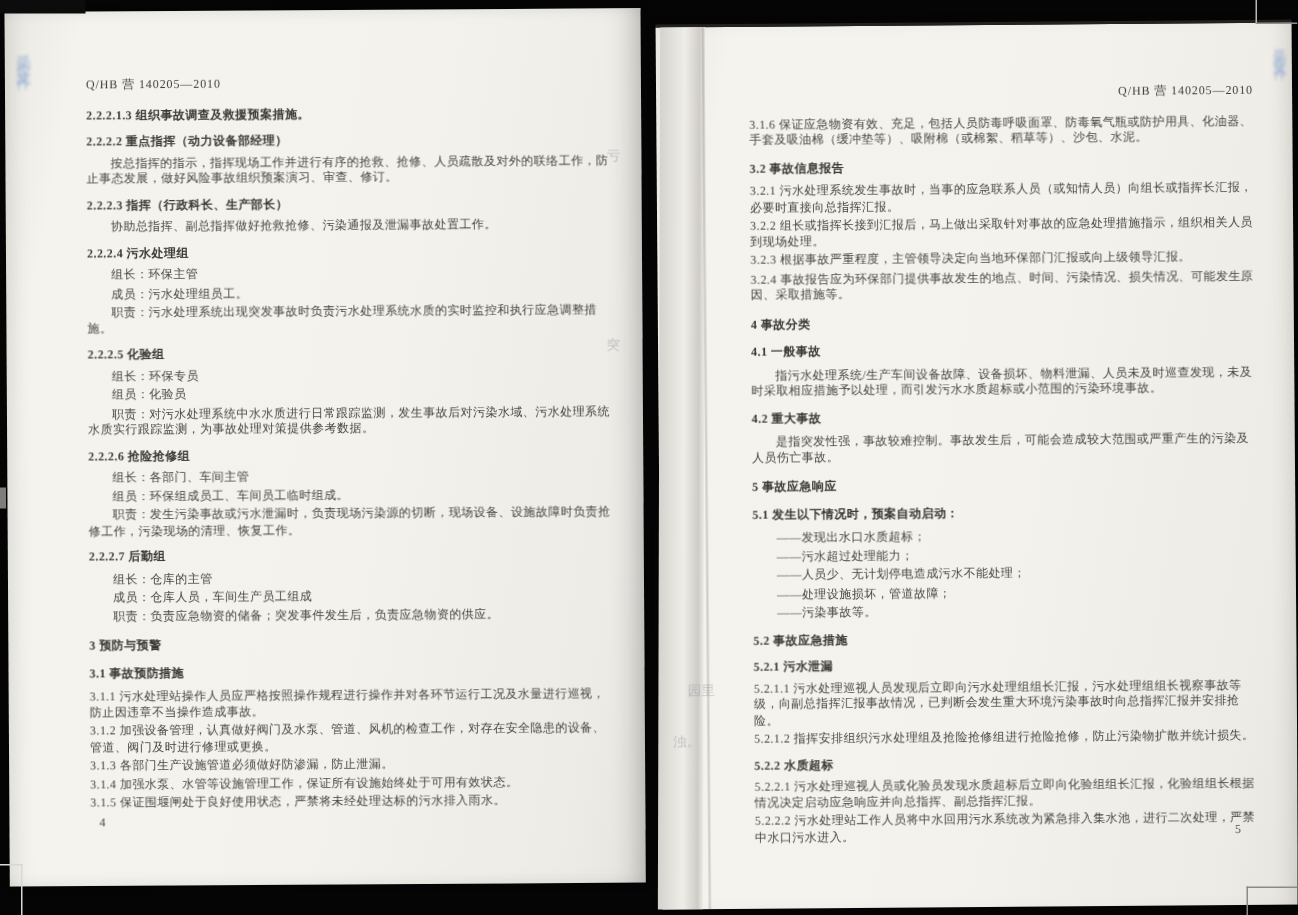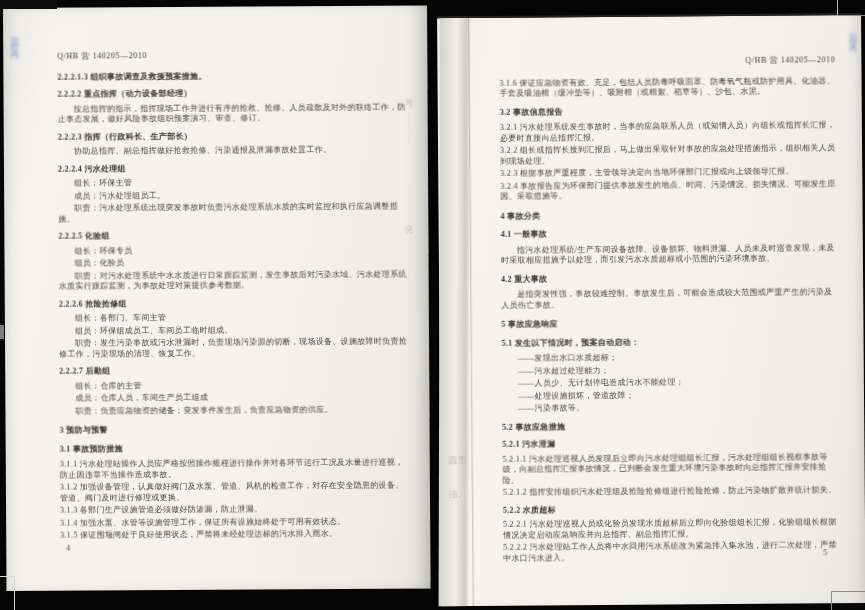--- a/index.html
+++ b/index.html
@@ -66,21 +66,21 @@
     font-size:10px;letter-spacing:5px;pointer-events:none;
   }
   .stamp-left{left:4px;top:20px;}
   .stamp-right{right:2px;top:10px;font-size:9px;letter-spacing:4px;}
   .ghost{
     position:absolute;font-size:9px;color:#9a9ca5;opacity:.55;filter:blur(.5px);
     pointer-events:none;
   }
   .gl0{right:14px;top:92px;}
   .gl1{right:15px;top:218px;}
-  .gr0{left:8px;top:436px;}
+  .gr0{left:18px;top:436px;}
   .gr1{left:8px;top:470px;}
   
   .frame-topleft{position:absolute;left:0;top:0;width:57px;height:9px;background:#0c0c0c;}
   .corner{position:absolute;background:transparent;}
   .corner-topright{right:0;top:0;width:27px;height:15px;border-left:1px solid #b9b9b9;border-bottom:1px solid #8f8f8f;}
   .corner-bottomright{right:0;bottom:0;width:33px;height:18px;border-left:1px solid #8a8a8a;border-top:1px solid #8a8a8a;}
   .corner-bottomleft{left:0;bottom:0;width:14px;height:33px;border-right:1px solid #d8d8d8;border-top:1px solid #d8d8d8;}
   .edge-tick{position:absolute;left:0;top:325px;width:4px;height:14px;background:#cfcfcf;opacity:.6;}
 </style>
 </head>

